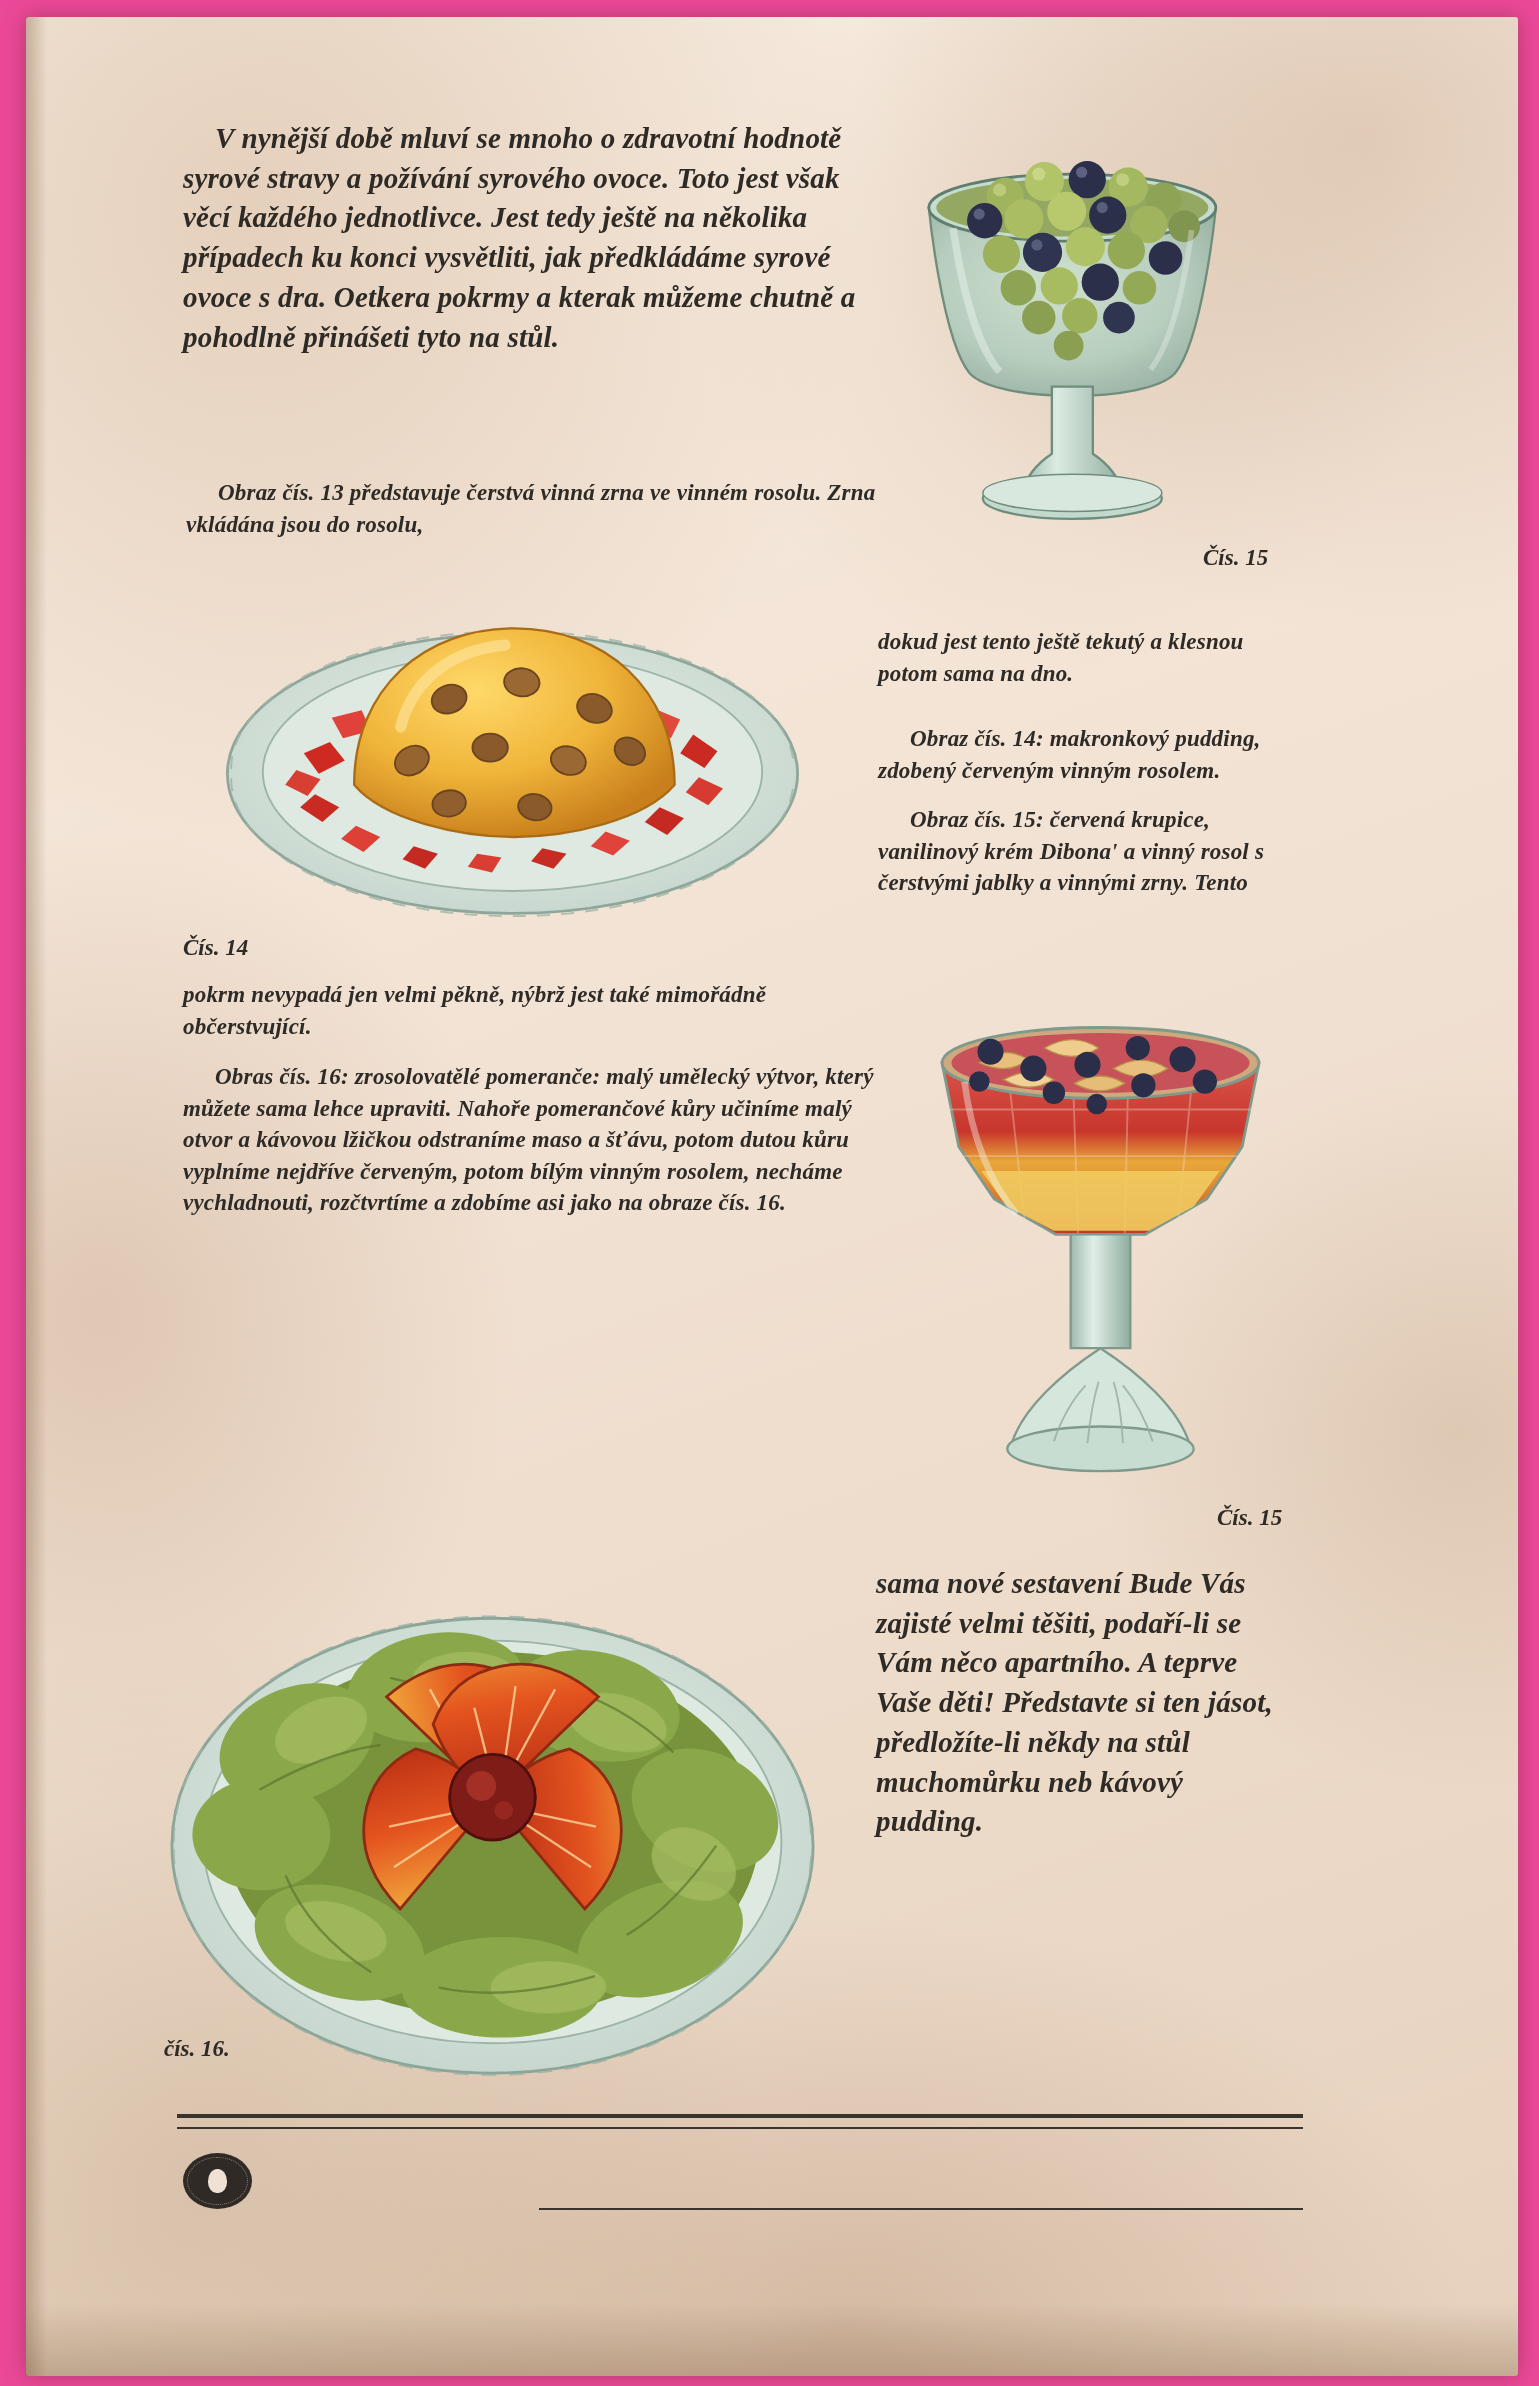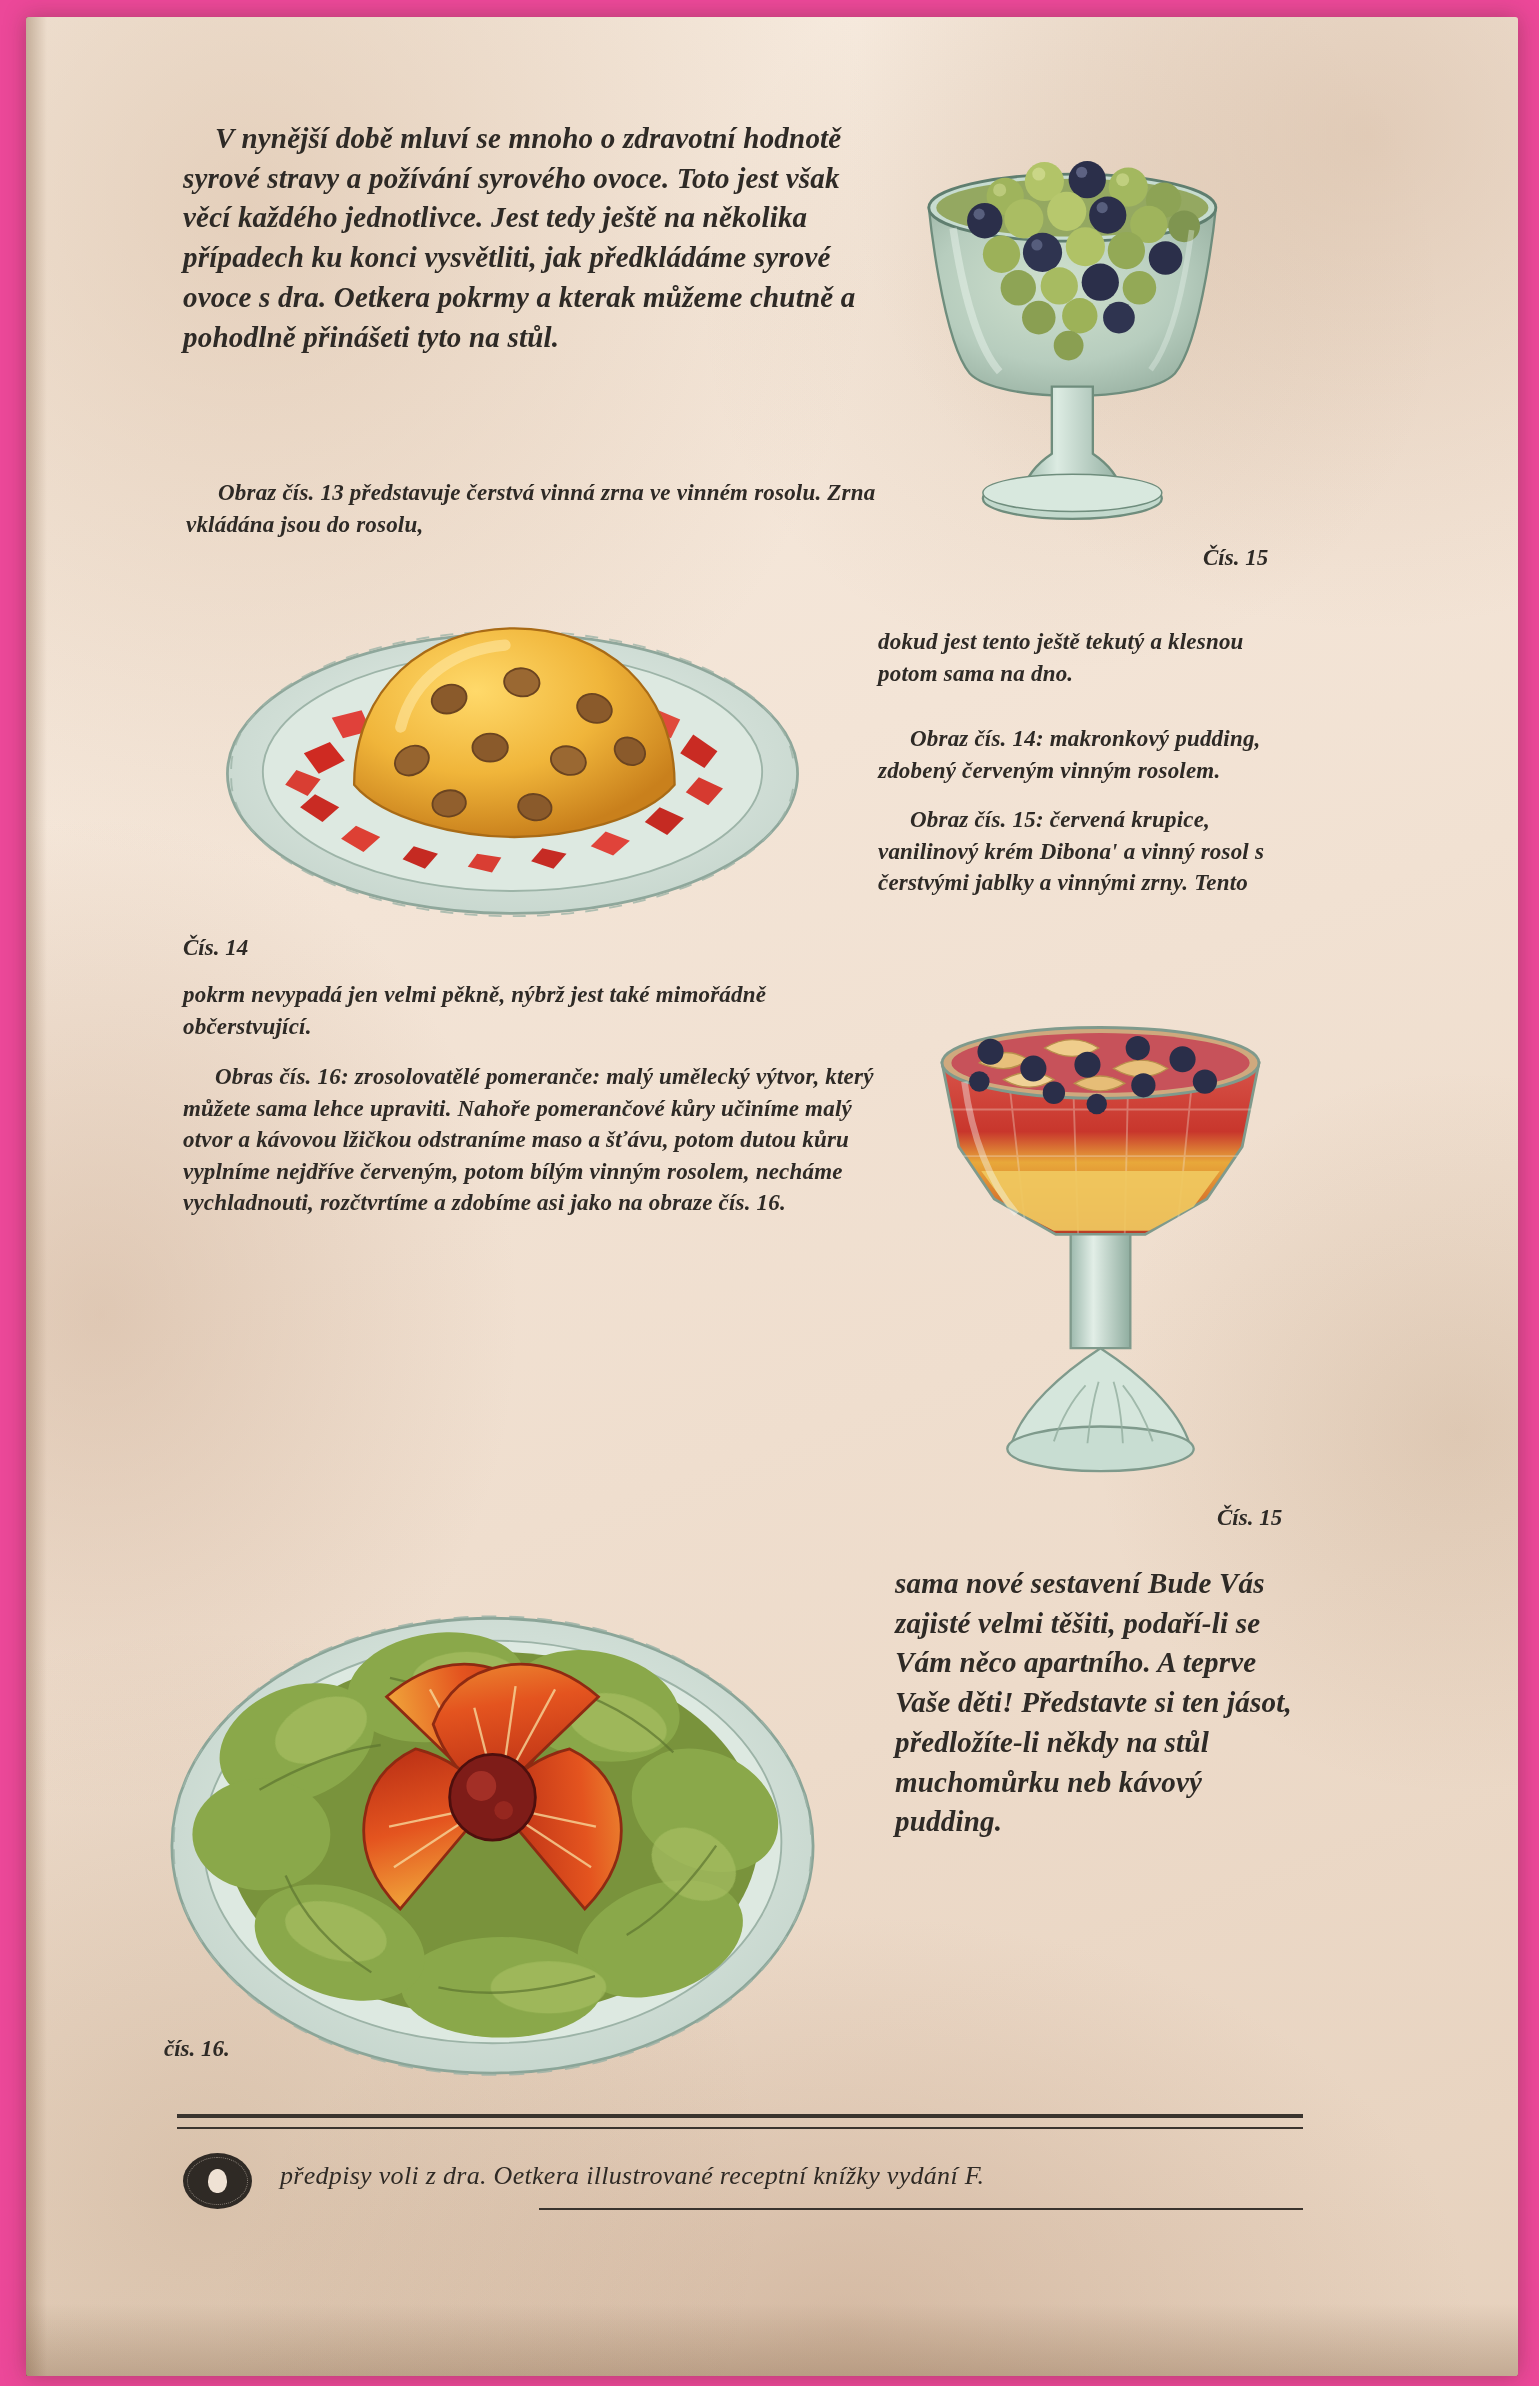--- a/index.html
+++ b/index.html
@@ -314,21 +314,21 @@
         <path d="M186,468 q4,-40 12,-66"></path>
         <path d="M224,468 q-2,-40 -10,-66"></path>
         <path d="M256,466 q-12,-36 -32,-60"></path>
       </g>
 
       <path d="M54,80 C62,140 82,190 110,222" stroke="#f6fbf7" stroke-width="7" fill="none" opacity=".4"></path>
     </svg>
   </div>
   <div class="cap" style="left:1217px; top:1461px;margin-top:44px;">Čís. 15</div>
 
-  <div class="txt t-big" style="left:876px; top:1564px; width:410px;margin-left:19px;">sama nové sestavení Bude Vás zajisté velmi těšiti, podaří-li se Vám něco apartního. A teprve Vaše děti! Představte si ten jásot, předložíte-li někdy na stůl muchomůrku neb kávový pudding.</div>
+  <div class="txt t-big" style="left:876px; top:1564px; width:410px;">sama nové sestavení Bude Vás zajisté velmi těšiti, podaří-li se Vám něco apartního. A teprve Vaše děti! Představte si ten jásot, předložíte-li někdy na stůl muchomůrku neb kávový pudding.</div>
 
   <div class="fig" style="left:157px; top:1566px; width:671px; height:522px;">
     <svg width="671" height="522" viewBox="0 0 720 560">
       <defs>
         <radialGradient id="g16plate" cx="50%" cy="45%" r="62%">
           <stop offset="0%" stop-color="#eaf2ec"></stop>
           <stop offset="100%" stop-color="#c3d4cb"></stop>
         </radialGradient>
         <linearGradient id="g16or" x1="0" y1="0" x2="1" y2="1">
           <stop offset="0%" stop-color="#f0a43a"></stop>
@@ -419,17 +419,16 @@
   </div>
   <div class="cap" style="left:164px; top:2036px;">čís. 16.</div>
 
   <div class="rule" style="left:177px; top:2114px; width:1126px; height:3.7px;"></div>
   <div class="rule" style="left:177px; top:2127px; width:1126px; height:1.9px;"></div>
 
   <div class="seal" style="left:183px; top:2153px;">
     <div class="head"></div>
   </div>
 
-  <div class="footer-text" style="left:280px; top:2161px; width:1025px;">předpisy voli z dra. Oetkera illustrované receptní knížky vydání F.</div>
 
   <div class="rule" style="left:539px; top:2208px; width:764px; height:1.9px;"></div>
 </div>
 
 
 </body></html>

